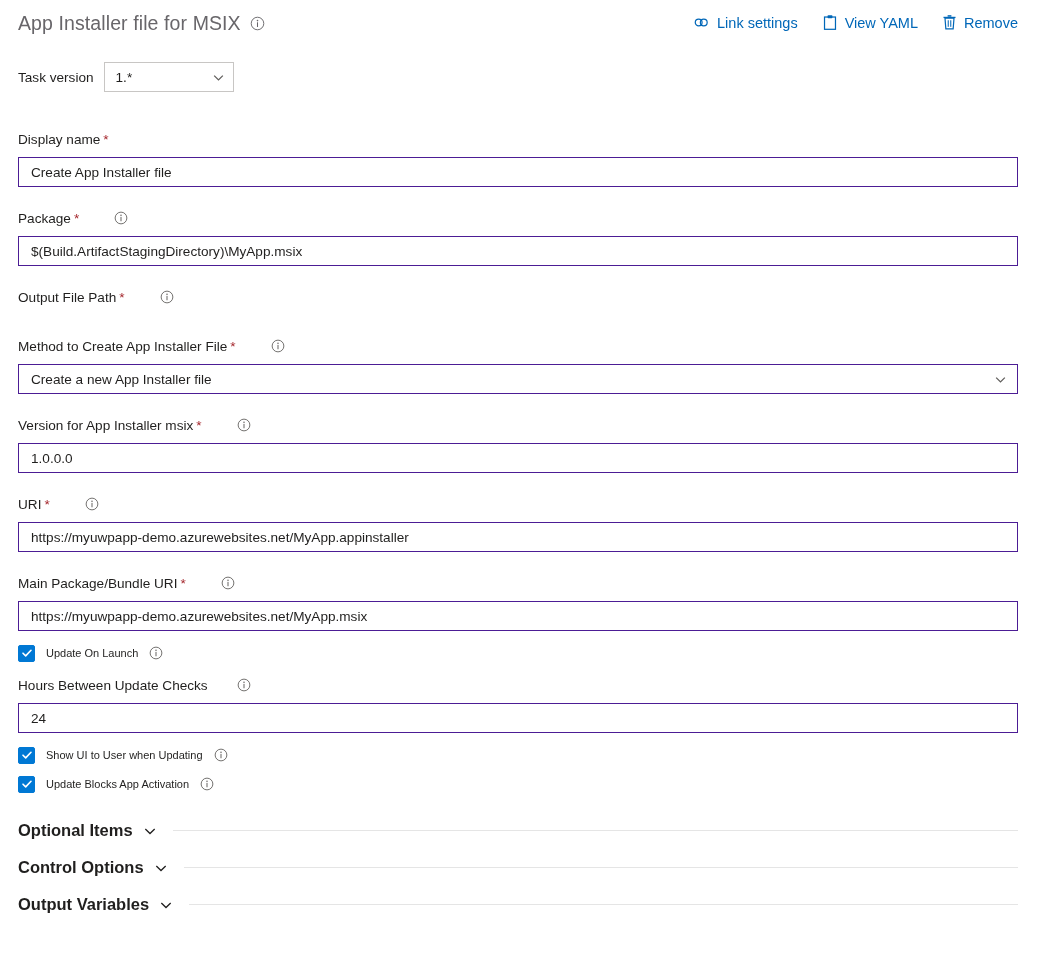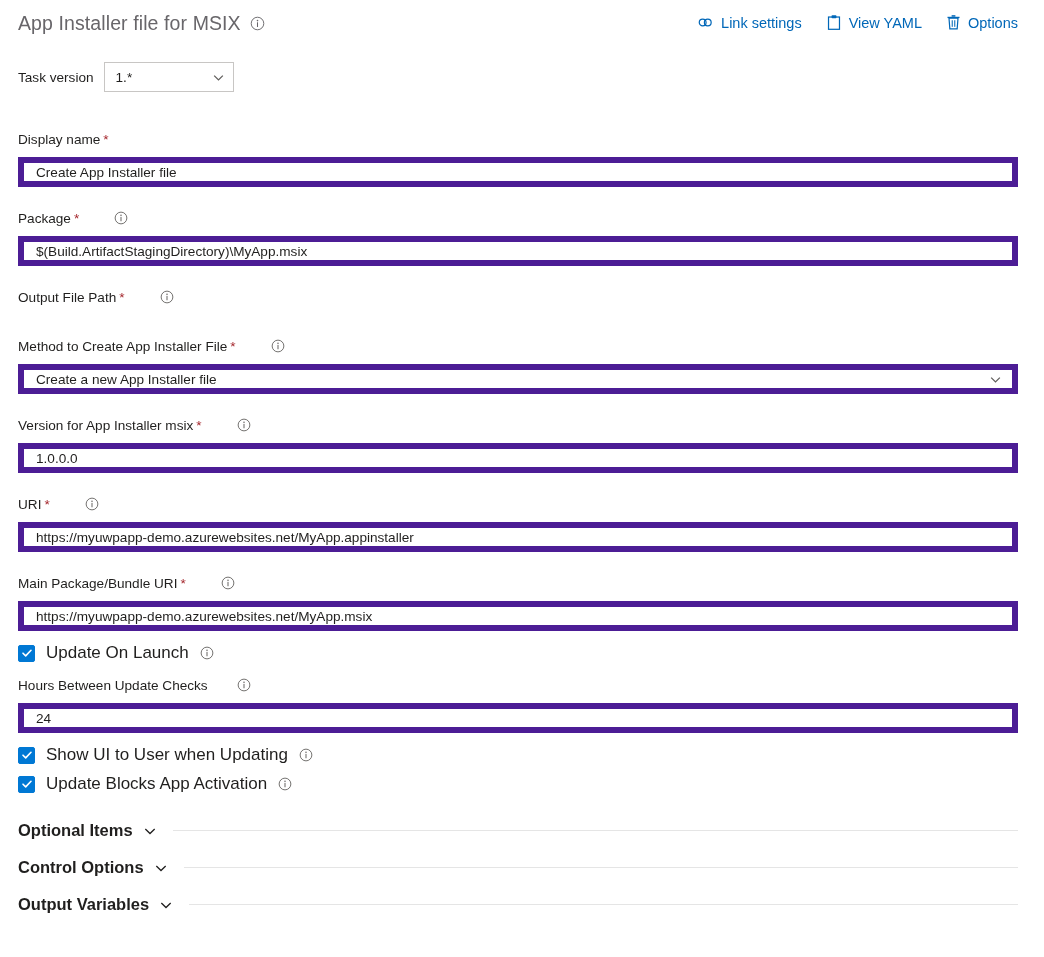--- a/index.html
+++ b/index.html
@@ -57,21 +57,21 @@
     height: 22px; margin-bottom: 7px;
   }
   .label {
     font-size: 13.6px; color: #201f1e; white-space: nowrap;
   }
   .req { color: #a4262c; margin-left: 3px; }
   .info-icon { display: block; flex: 0 0 auto; }
 
   input.tb, .combo {
     width: 1000px; height: 30px;
-    border: 6px solid #4c1d95; background: #fff;
+    border: 1px solid #4c1d95; background: #fff;
     font-family: "Liberation Sans", sans-serif;
     font-size: 13.6px; color: #201f1e;
     padding: 0 10px 0 12px; outline: none;
   }
   .combo {
     display: flex; align-items: center; cursor: pointer; justify-content: space-between;
   }
   .combo .val { flex: 1; }
 
   .gap-a { height: 20px; }
@@ -80,21 +80,21 @@
   .cb-row {
     display: flex; align-items: center; gap: 11px; height: 24px;
   }
   .cb {
     width: 17px; height: 17px; border-radius: 2px;
     background: #0078d4; border: 1px solid #0078d4;
     display: flex; align-items: center; justify-content: center;
     flex: 0 0 auto; cursor: pointer;
   }
   .cb svg { display: block; }
-  .cb-label { font-size: 17px; color: #201f1e; white-space: nowrap; }
+  .cb-label { font-size: 11px; color: #201f1e; white-space: nowrap; }
 
   
   .sections { position: absolute; left: 18px; top: 812px; width: 1000px; }
   .section-row {
     display: flex; align-items: center; gap: 10px; height: 37px;
   }
   .section-title {
     font-size: 16.5px; font-weight: 700; color: #201f1e; white-space: nowrap;
   }
   .section-line {
@@ -145,21 +145,21 @@
       <div class="tb-item">
         <span>
           <svg width="15" height="17" viewBox="0 0 16 18">
             <path d="M3.2 4.4 h9.6 l-0.9 11.4 h-7.8 Z" fill="none" stroke="#0067b8" stroke-width="1.3"></path>
             <rect x="1.6" y="2.9" width="12.8" height="1.4" fill="#0067b8"></rect>
             <rect x="6" y="1.2" width="4" height="1.6" fill="#0067b8"></rect>
             <rect x="6.1" y="6.6" width="1.1" height="7" fill="#0067b8"></rect>
             <rect x="8.8" y="6.6" width="1.1" height="7" fill="#0067b8"></rect>
           </svg>
         </span>
-        <span>Options</span>
+        <span>Remove</span>
       </div>
 
     </div>
   </div>
 
   <div class="taskver-row">
     <span class="taskver-label">Task version</span>
     <div class="select-sm">
       <span class="val">1.*</span>
       <span>

